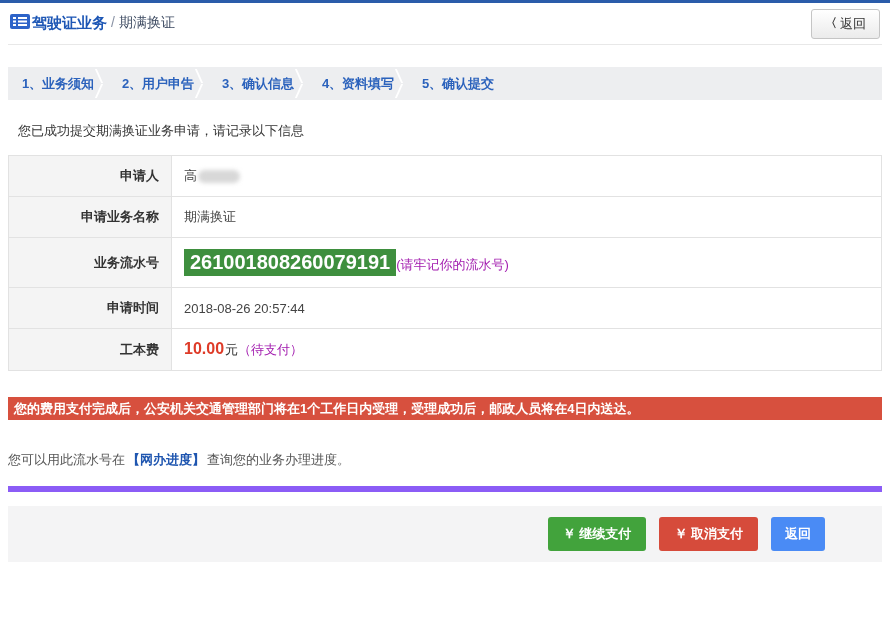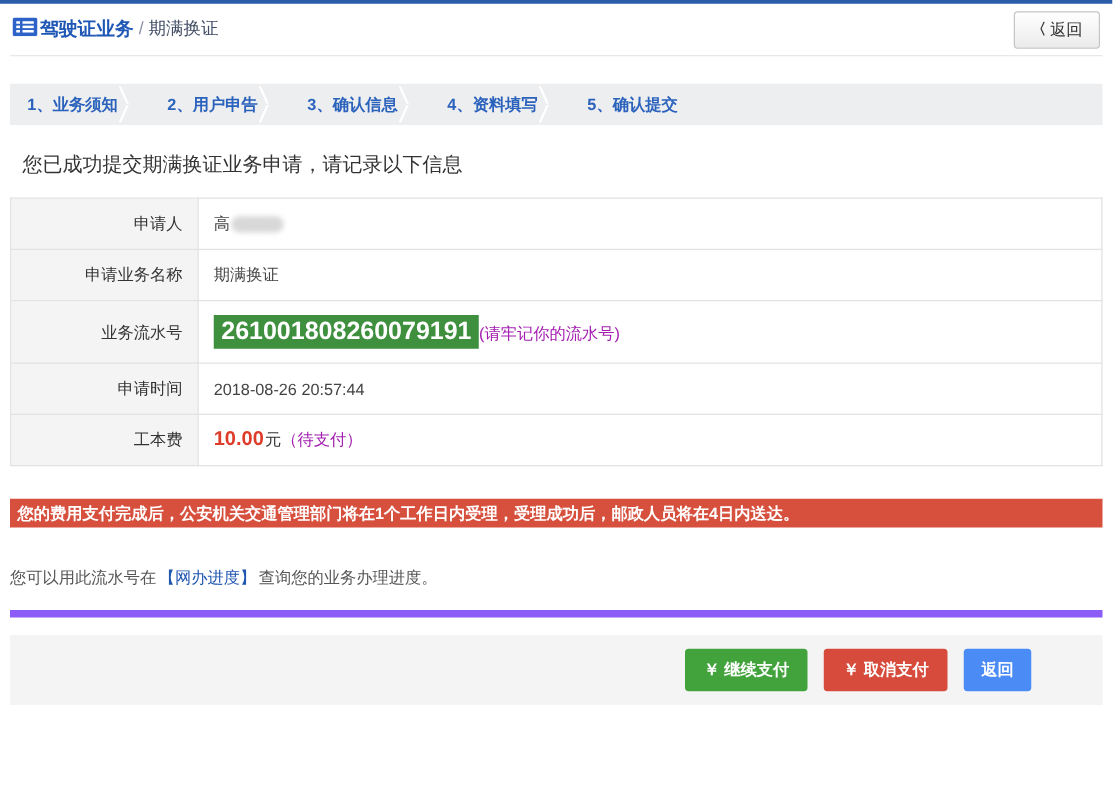--- a/index.html
+++ b/index.html
@@ -21,59 +21,59 @@
   .page-subtitle { color:#3f4c63; font-size:14px; }
   .btn-back-top {
     display:inline-flex; align-items:center; gap:3px;
     background:linear-gradient(#ffffff,#ebebeb);
     border:1px solid #c5c5c5; border-radius:3px;
     padding:5px 13px; font-size:13px; color:#333; cursor:pointer;
   }
   .btn-back-top .chev { font-weight:bold; font-size:12px; }
 
   
-  .stepbar { margin-top:22px; height:33px; display:flex; background:#edeef0;gap:12px; }
+  .stepbar { margin-top:22px; height:33px; display:flex; background:#edeef0; }
   .step { position:relative; width:100px; display:flex; align-items:center; justify-content:center;
           color:#2b62bc; font-size:13px; font-weight:bold; }
   .step.has-chev::before { content:""; position:absolute; right:8px; top:2px; height:14px; width:7px;
           border-right:2px solid #fff; transform:skewX(24deg); }
   .step.has-chev::after  { content:""; position:absolute; right:8px; bottom:2px; height:14px; width:7px;
           border-right:2px solid #fff; transform:skewX(-24deg); }
   .step.active {
     width:118px; background:var(--step_active,#3c7cec); color:#fff;
     clip-path:polygon(0 0, calc(100% - 13px) 0, 100% 50%, calc(100% - 13px) 100%, 0 100%, 12px 50%);
     padding-left:6px;
   }
   .step-filler { flex:1; }
 
   
-  .success-message { margin:22px 10px 15px; font-size:16px; color:#333; }
+  .success-message { margin:22px 10px 15px; font-size:13px; color:#333; }
 
   
   table.info { width:100%; border-collapse:collapse; }
   table.info th, table.info td { border:1px solid #e2e2e2; padding:11px 12px; font-size:13px; }
-  table.info th { width:150px; background:#f4f4f4; text-align:right; color:#333; font-weight:normal; }
+  table.info th { width:163px; background:#f4f4f4; text-align:right; color:#333; font-weight:bold; }
   table.info td { color:#444; text-align:left; }
   .redact { display:inline-block; width:42px; height:13px; border-radius:7px;
             background:#d8d8d8; filter:blur(2px); vertical-align:middle; margin-left:1px; }
   .serial-badge { display:inline-block; background:var(--badge_green,#3e8f3e); color:#fff;
                   font-weight:bold; font-size:20px; padding:2px 6px; }
   .gray-note { color:#a21caf; }
   .red-note { color:var(--amount_red,#de3b28); }
   .amount { color:var(--amount_red,#de3b28); font-size:16px; font-weight:bold; }
   .unit { color:#333; margin-left:1px; }
 
   
   .notice { margin-top:26px; border-bottom:6px solid #8b5cf6; padding-bottom:14px; }
   .alert-banner { background:var(--alert_red,#d7503e); color:#fff; font-weight:bold;
                   font-size:13px; padding:3px 6px; line-height:17px; }
   .notice-lines { margin-top:8px; color:#555; font-size:13px; }
   .notice-lines div { line-height:30px; }
   .progress-line { margin-top:28px; color:#555; font-size:13px; line-height:24px; }
-  .progress-link { color:var(--link_blue,#1f56b0); font-weight:normal; margin:0 2px; cursor:pointer; }
+  .progress-link { color:var(--link_blue,#1f56b0); font-weight:bold; margin:0 2px; cursor:pointer; }
 
   
   .footer { margin-top:14px; height:56px; background:#f4f4f5;
             display:flex; align-items:center; justify-content:flex-end; gap:13px; padding-right:57px; }
   .btn { border:none; border-radius:3px; color:#fff; font-size:13px; font-weight:bold;
          padding:8px 15px; cursor:pointer; font-family:inherit; }
   .btn-green { background:var(--btn_green,#42a33c); }
   .btn-red   { background:var(--btn_red,#d64b3b); }
   .btn-blue  { background:var(--btn_blue,#4a8bf5); padding:8px 14px; }
 </style>

